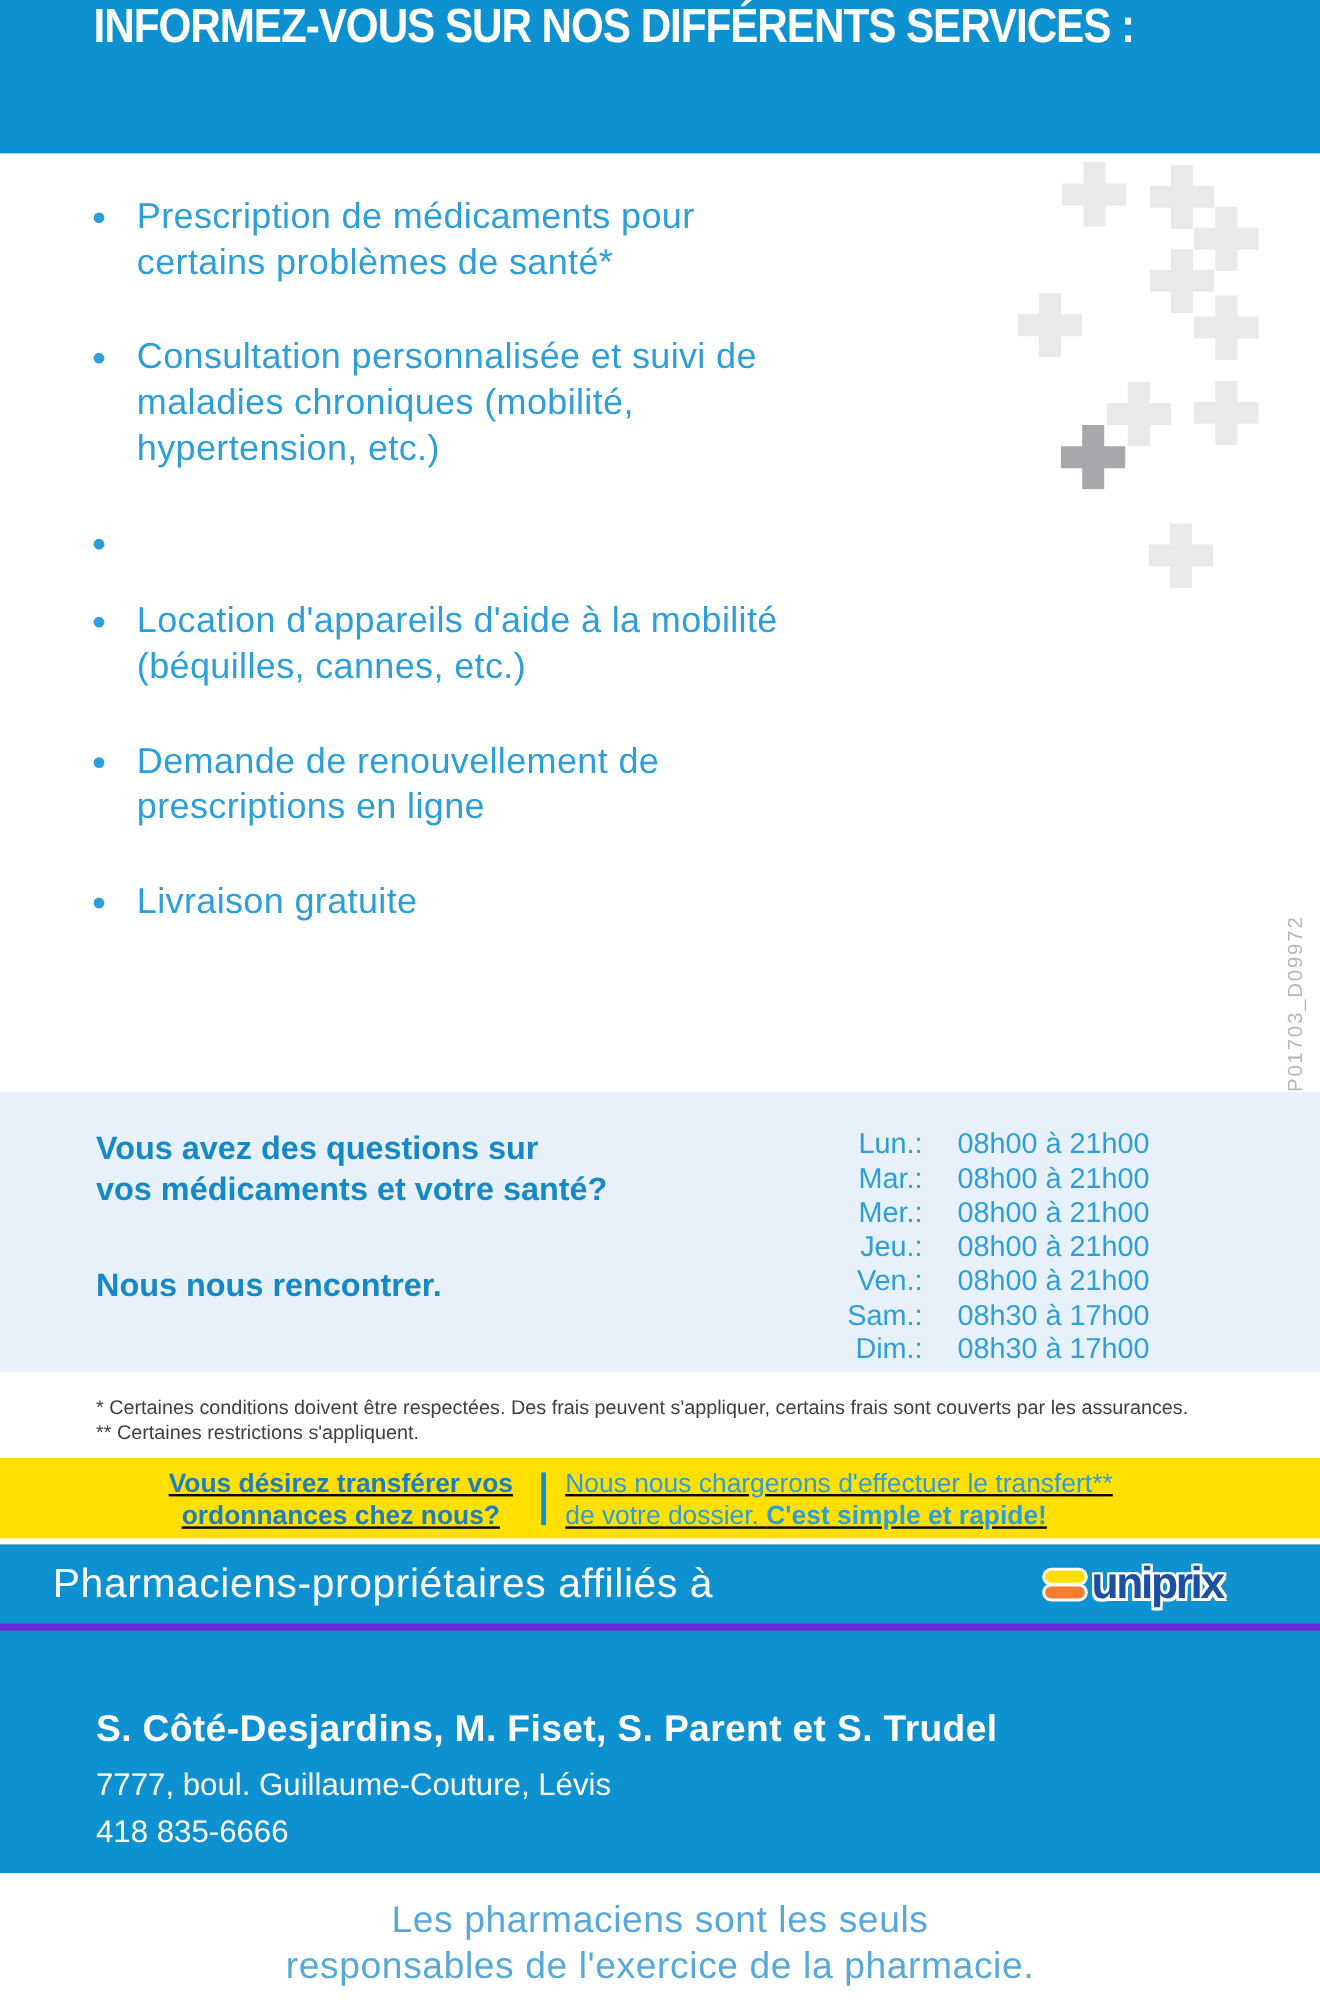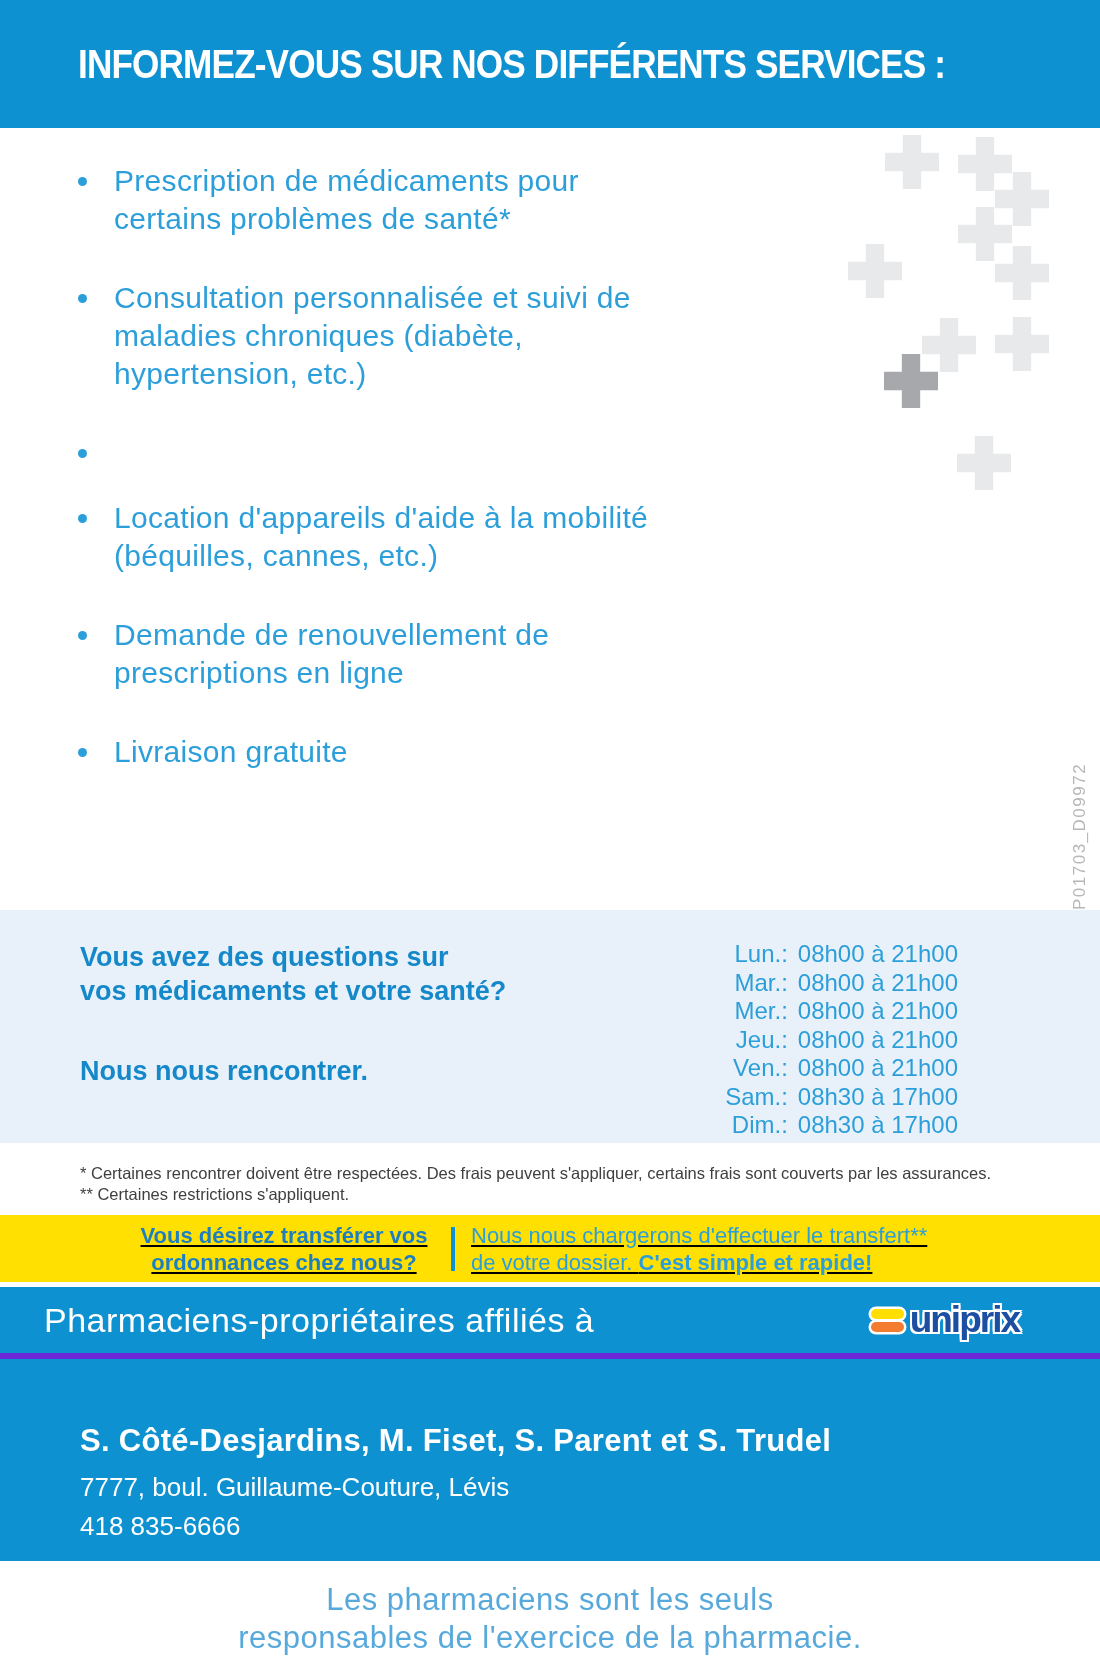--- a/index.html
+++ b/index.html
@@ -5,21 +5,21 @@
   html,body { margin:0; padding:0; }
   body {
     width:1100px; height:1680px;
     font-family:"Liberation Sans", sans-serif;
     background:#ffffff;
     overflow:hidden;
   }
   
   .header {
     height:128px; background:#0E91D0;
-    display:flex; align-items:center;
+    display:flex; align-items:flex-start;
     padding-left:78px; box-sizing:border-box;
   }
   .header h1 {
     margin:0; color:#ffffff; font-weight:bold;
     font-size:40px; letter-spacing:-1px; white-space:nowrap;
     transform:scaleX(0.88); transform-origin:left center;
   }
   
   .services {
     position:relative; height:782px; background:#ffffff;
@@ -47,21 +47,21 @@
     height:233px; background:#E8F1F9; box-sizing:border-box;
     display:flex; justify-content:space-between;
     padding:30px 142px 0 80px;
   }
   .question, .invite {
     margin:0; color:#1488C9; font-weight:bold;
     font-size:27px; line-height:34px; white-space:pre-line;
   }
   .invite { margin-top:46px; }
   .hours {
-    display:grid; grid-template-columns:auto auto; column-gap:10px;
+    display:grid; grid-template-columns:auto auto; column-gap:29px;
     color:#2C9FDA; font-size:24px; line-height:28.5px; align-content:start;
   }
   .hours .day  { text-align:right; }
   
   .disclaimer {
     height:72px; box-sizing:border-box; padding:20px 0 0 80px;
     color:#3F3F3F; font-size:16.5px; line-height:21px;
   }
   
   .transfer {
@@ -117,21 +117,21 @@
 <div class="services">
   <ul class="service-list" id="service-list">
       <li class="service-item">
         <span class="dot"></span>
         <span class="service-text">Prescription de médicaments pour
 certains problèmes de santé*</span>
       </li>
       <li class="service-item">
         <span class="dot"></span>
         <span class="service-text">Consultation personnalisée et suivi de
-maladies chroniques (diabète,
+maladies chroniques (mobilité,
 hypertension, etc.)</span>
       </li>
       <li class="service-item">
         <span class="dot"></span>
       </li>
       <li class="service-item">
         <span class="dot"></span>
         <span class="service-text">Location d'appareils d'aide à la mobilité
 (béquilles, cannes, etc.)</span>
       </li>
@@ -178,21 +178,21 @@
       <div class="day">Ven.:</div>
       <div class="time">08h00 à 21h00</div>
       <div class="day">Sam.:</div>
       <div class="time">08h30 à 17h00</div>
       <div class="day">Dim.:</div>
       <div class="time">08h30 à 17h00</div>
     </div>
 </div>
 
 <div class="disclaimer">
-  <div>* Certaines rencontrer doivent être respectées. Des frais peuvent s'appliquer, certains frais sont couverts par les assurances.</div>
+  <div>* Certaines conditions doivent être respectées. Des frais peuvent s'appliquer, certains frais sont couverts par les assurances.</div>
   <div>** Certaines restrictions s'appliquent.</div>
 </div>
 
 <div class="transfer">
   <div class="transfer-q">Vous désirez transférer vos
 ordonnances chez nous?</div>
   <div class="transfer-divider"></div>
   <div class="transfer-a"><span>Nous nous chargerons d'effectuer le transfert**
 de votre dossier. </span><span class="bold">C'est simple et rapide!</span></div>
 </div>

